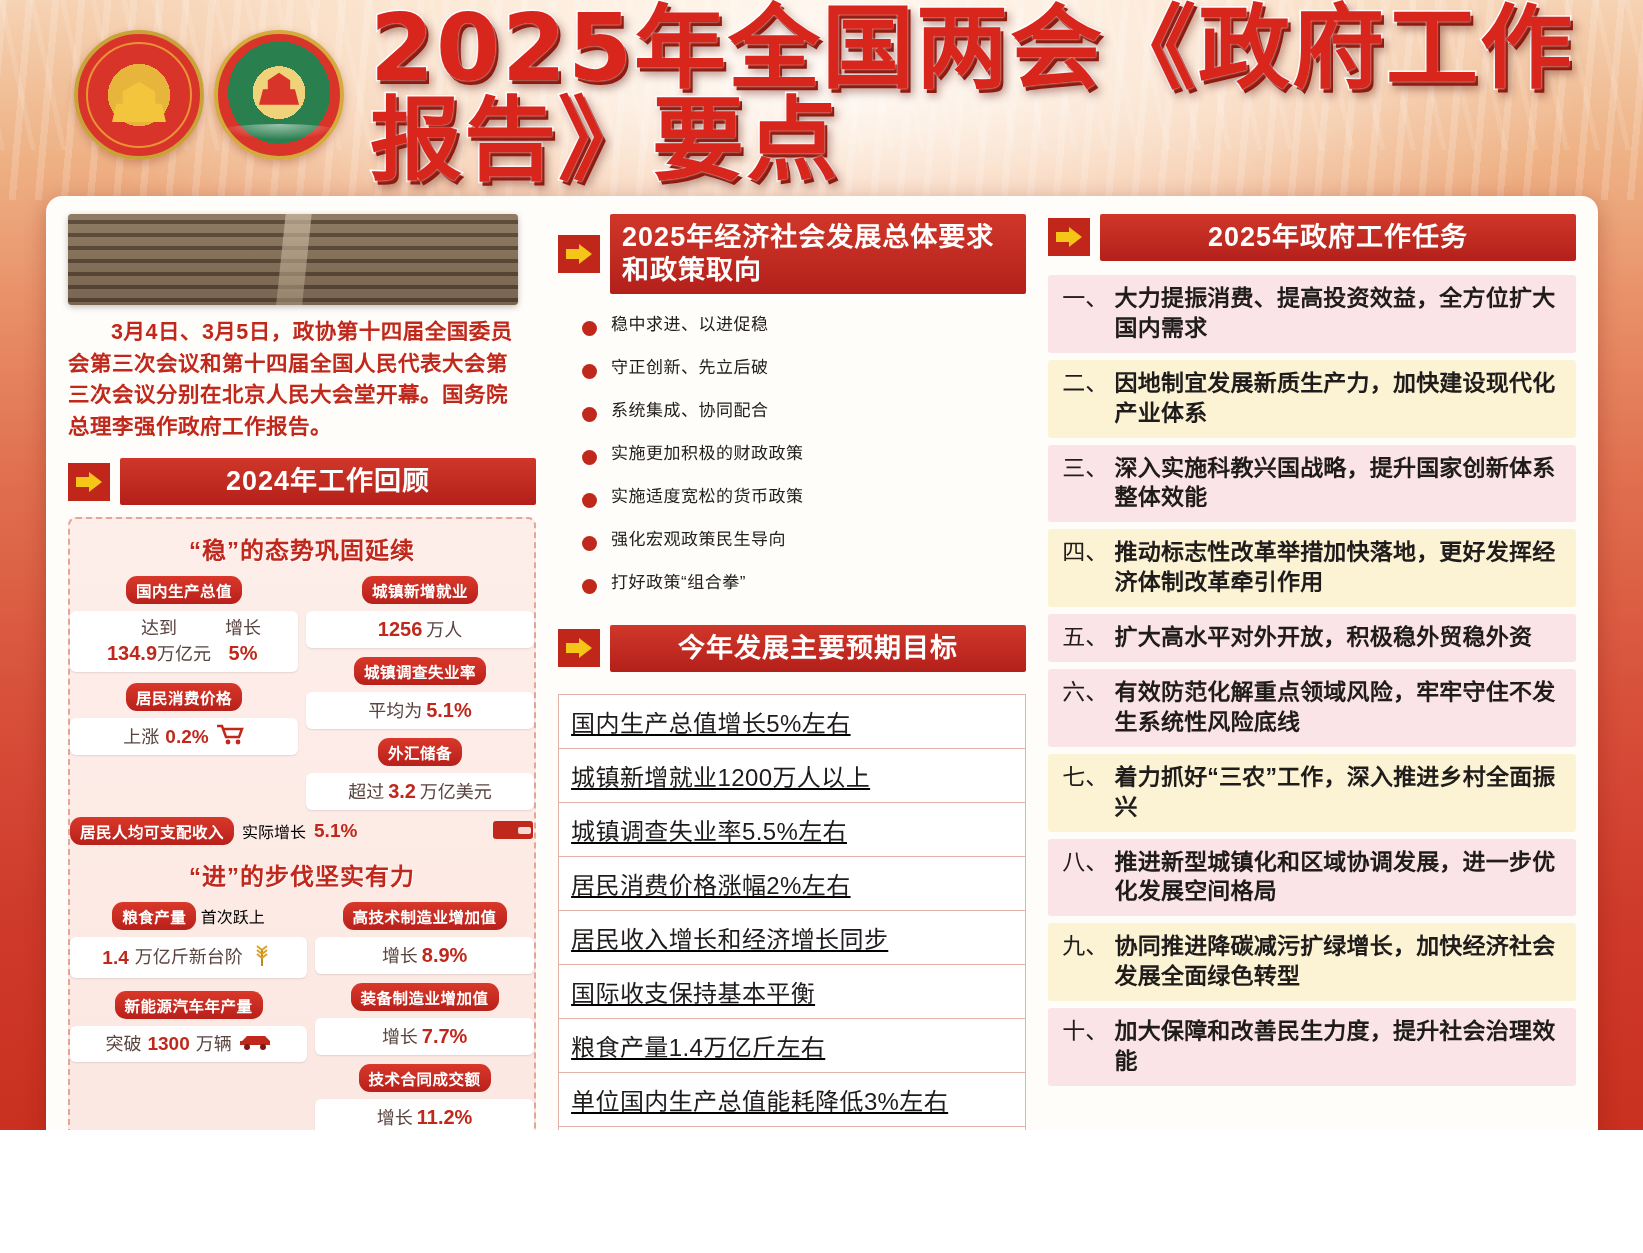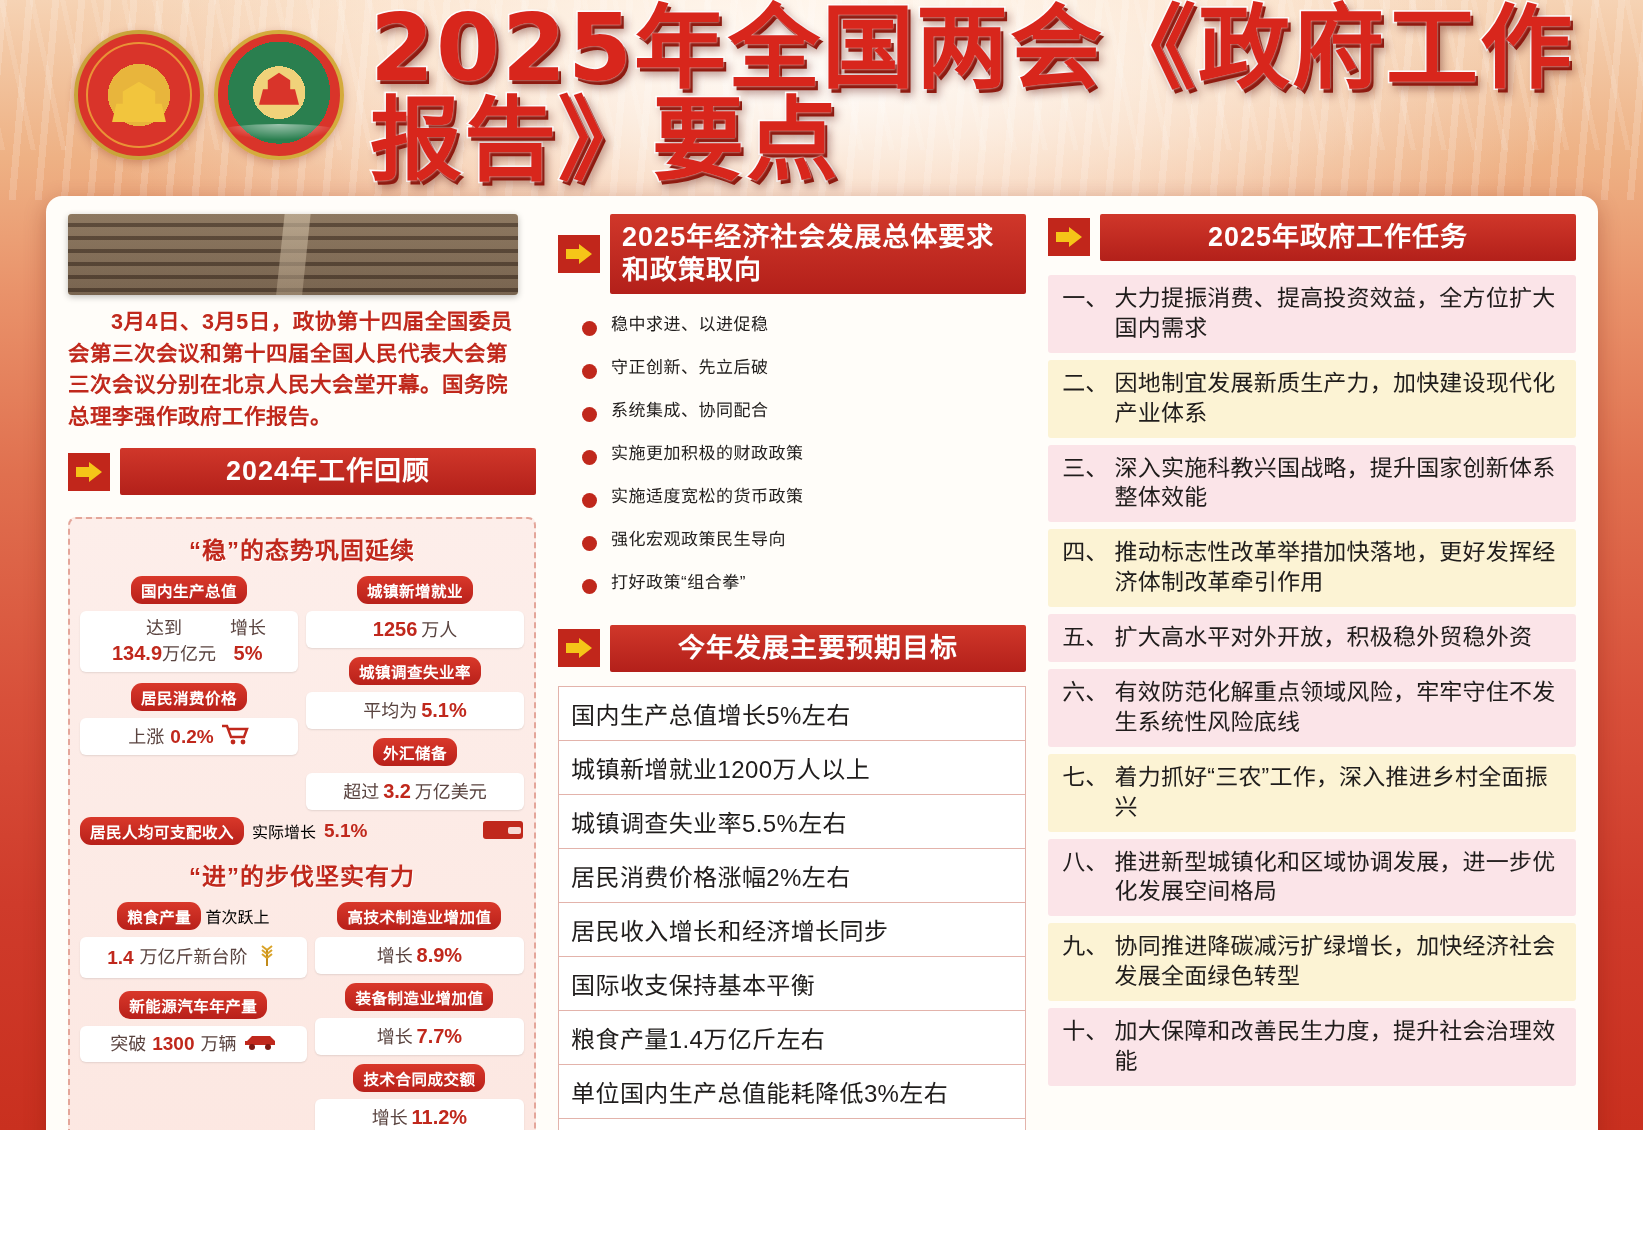--- a/index.html
+++ b/index.html
@@ -234,24 +234,23 @@
     padding: 7px 10px;
     box-sizing: border-box;
     text-align: center;
     border-radius: 2px;
     line-height: 1.22;
   }
   .bar-body.two-line { text-align: left; padding-left: 12px; }
 
   
   .review {
-    margin-top: 10px;
     border: 2px dashed #e4a69a;
     border-radius: 8px;
-    padding: 10px 10px 12px;
+    padding: 10px 0 12px;
     background: linear-gradient(180deg,#fdeeea 0%, #fce7e1 100%);
     flex: 1;
   }
   .review-title {
     text-align: center;
     font-size: 24px;
     font-weight: bold;
     color: #c0281c;
     letter-spacing: 1px;
     margin: 2px 0 10px;
@@ -319,21 +318,21 @@
   }
   .dot {
     width: 15px; height: 15px;
     border-radius: 50%;
     background: #c0281c;
     margin-top: 11px;
     flex: none;
   }
 
   
-  .goals { margin-top: 2px; }
+  .goals { margin-top: 10px; text-decoration: underline; }
   .goal {
     border: 1px solid #e3b3ab;
     border-top: none;
     font-size: 24px;
     color: #1f1c1b;
     padding: 9px 12px;
     letter-spacing: .4px;
     background: #fff;
   }
   .goal:first-child { border-top: 1px solid #e3b3ab; }
@@ -346,21 +345,21 @@
     font-size: 23px;
     line-height: 1.3;
     color: #1f1c1b;
     padding: 9px 12px 9px 14px;
     border-radius: 3px;
     letter-spacing: .2px;
   }
   .task.pink   { background: #fbe4e8; }
   .task.yellow { background: #fcf3d4; }
   .task .num { flex: none; font-weight: normal; }
-  .task .txt { flex: 1; }
+  .task .txt { flex: 1; font-weight: bold; }
 </style>
 </head>
 <body>
 
 <div class="poster">
   <div class="glow"></div>
   <div class="rays"></div>
   <div class="rays2"></div>
 
   <div class="header">

